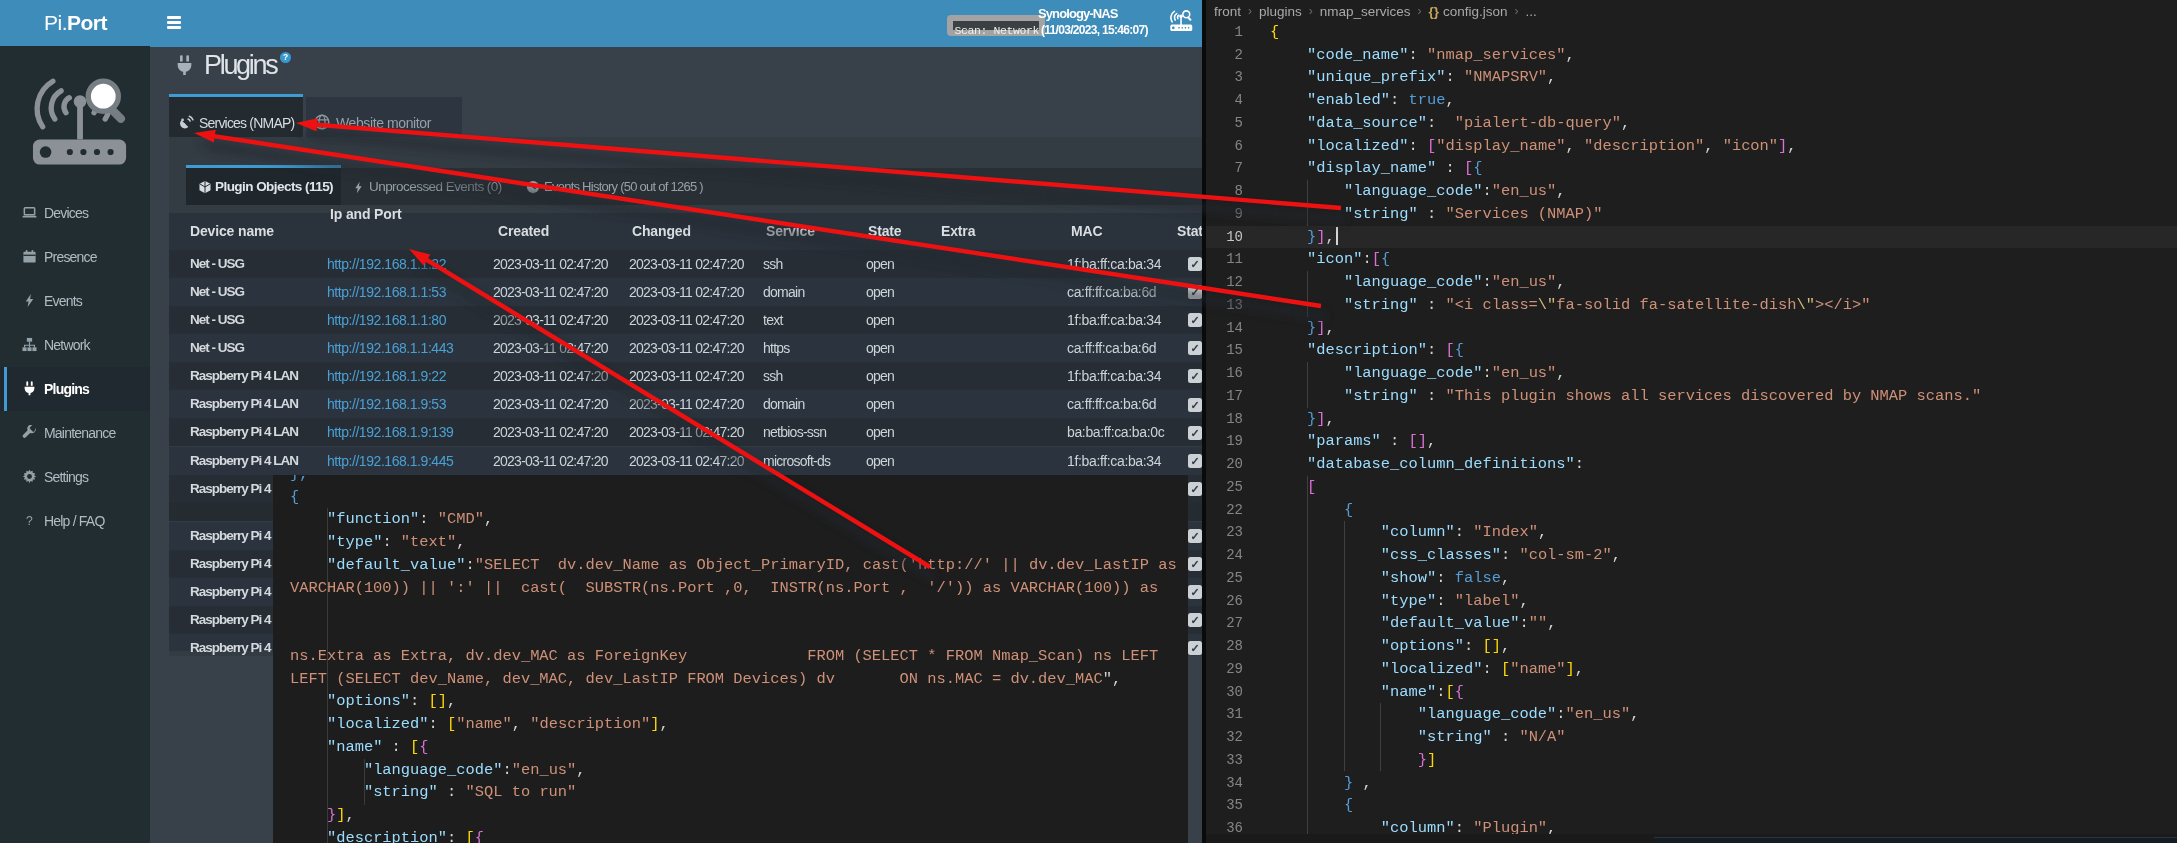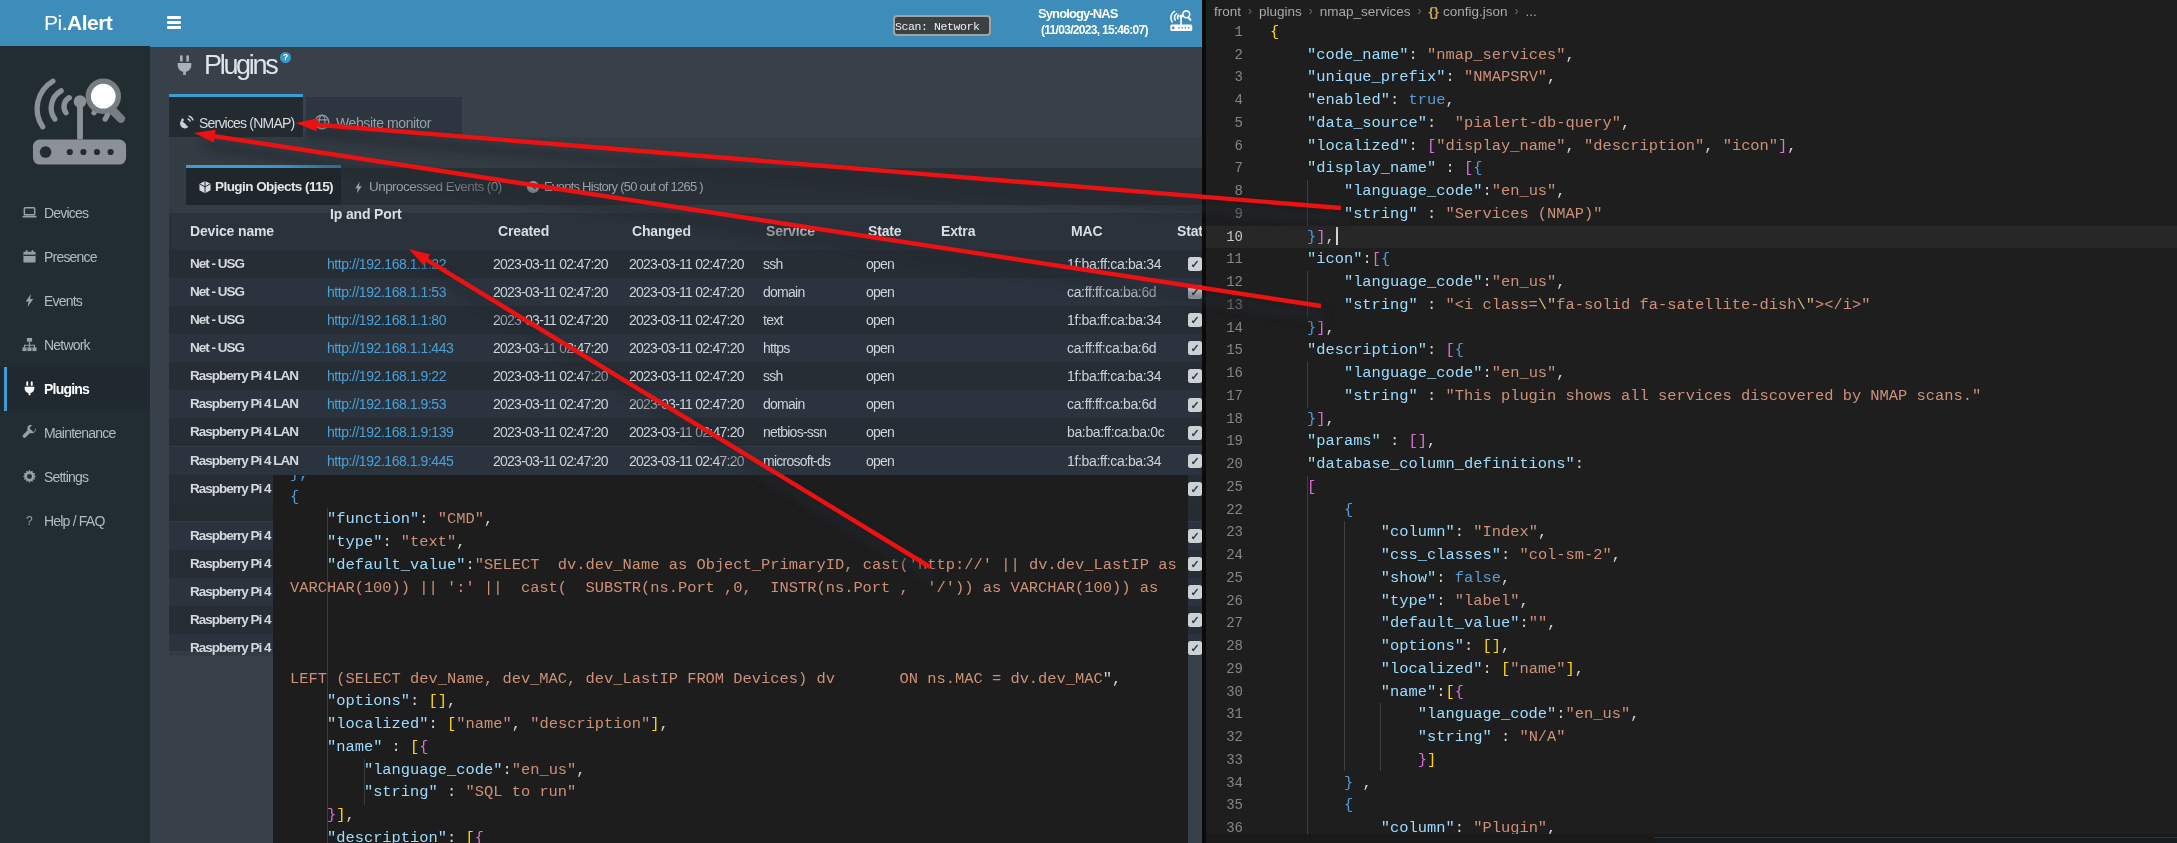--- a/index.html
+++ b/index.html
@@ -4,26 +4,26 @@
 * { margin:0; padding:0; box-sizing:border-box; }
 html,body { width:2177px; height:843px; overflow:hidden; background:#1e1e1e;
   font-family:"Liberation Sans", sans-serif; }
 .mono { font-family:"Liberation Mono", monospace; font-size:15.4px; }
 </style></head>
 <body>
 
 <div style="position:absolute;left:0;top:0;width:1202px;height:843px;background:#38404a;overflow:hidden;z-index:1">
 
   <div style="position:absolute;left:0;top:0;width:1202px;height:47px;background:#3e8cba"></div>
-  <div style="position:absolute;left:44px;top:0;width:110px;height:46px;line-height:46px;font-size:21px;letter-spacing:-0.5px;color:#fff">Pi.<b>Alert</b></div>
+  <div style="position:absolute;left:44px;top:0;width:110px;height:46px;line-height:46px;font-size:21px;letter-spacing:-0.5px;color:#fff">Pi.<b>Port</b></div>
   <div style="position:absolute;left:167px;top:16px;width:14px;height:2.6px;background:#fff;border-radius:1px"></div>
   <div style="position:absolute;left:167px;top:21px;width:14px;height:2.6px;background:#fff;border-radius:1px"></div>
   <div style="position:absolute;left:167px;top:26px;width:14px;height:2.6px;background:#fff;border-radius:1px"></div>
-  <div style="position:absolute;left:893px;top:14.5px;width:98px;height:21px;background:#3b4043;border:2px solid #a3a3a3;border-radius:4px;
-       font-family:'Liberation Mono',monospace;font-size:11.5px;letter-spacing:-0.4px;color:#f0f0f0;text-align:left;line-height:19px;white-space:pre">Scan: Network</div>
+  <div style="position:absolute;left:947px;top:14.5px;width:98px;height:21px;background:#3b4043;border:6px solid #a3a3a3;border-radius:4px;
+       font-family:'Liberation Mono',monospace;font-size:11.5px;letter-spacing:-0.4px;color:#f0f0f0;text-align:right;line-height:19px;white-space:pre">Scan: Network</div>
   <div style="position:absolute;left:1038px;top:6px;width:120px;height:16px;font-size:13px;font-weight:bold;color:#fff;letter-spacing:-0.9px">Synology-NAS</div>
   <div style="position:absolute;left:1041px;top:23px;width:120px;height:16px;font-size:12px;font-weight:bold;color:#fff;letter-spacing:-0.7px">(11/03/2023, 15:46:07)</div>
   <svg width="23" height="21" viewBox="0 0 100 92" style="position:absolute;left:1170px;top:10px">
 <g stroke="#ffffff" fill="none" stroke-width="7" stroke-linecap="round">
  <path d="M19 6 A 33 33 0 0 0 9 52"></path>
  <path d="M29 16 A 20 20 0 0 0 22.5 44"></path>
  <path d="M38 23 A 10.5 10.5 0 0 0 34.5 38"></path>
 </g>
 <circle cx="48" cy="27" r="7.5" fill="#ffffff"></circle>
 <rect x="44.5" y="28" width="7" height="38" fill="#ffffff"></rect>
@@ -259,20 +259,21 @@
 
 <div class="mono" style="position:absolute;left:273px;top:475px;width:915px;height:368px;background:#1d1d1d;overflow:hidden;z-index:20">
 <div style="position:absolute;left:54px;top:33px;width:1px;height:341px;background:#3b3b3b"></div>
 <div style="position:absolute;left:91px;top:284px;width:1px;height:46px;background:#3b3b3b"></div>
 <div style="position:absolute;left:17px;top:-12.1px;height:22.75px;line-height:22.75px;white-space:pre"><span style="color:#569cd6">},</span></div>
 <div style="position:absolute;left:17px;top:10.7px;height:22.75px;line-height:22.75px;white-space:pre"><span style="color:#569cd6">{</span></div>
 <div style="position:absolute;left:17px;top:33.4px;height:22.75px;line-height:22.75px;white-space:pre"><span style="color:#d4d4d4">    </span><span style="color:#9cdcfe">"function"</span><span style="color:#d4d4d4">: </span><span style="color:#ce9178">"CMD"</span><span style="color:#d4d4d4">,</span></div>
 <div style="position:absolute;left:17px;top:56.2px;height:22.75px;line-height:22.75px;white-space:pre"><span style="color:#d4d4d4">    </span><span style="color:#9cdcfe">"type"</span><span style="color:#d4d4d4">: </span><span style="color:#ce9178">"text"</span><span style="color:#d4d4d4">,</span></div>
 <div style="position:absolute;left:17px;top:78.9px;height:22.75px;line-height:22.75px;white-space:pre"><span style="color:#d4d4d4">    </span><span style="color:#9cdcfe">"default_value"</span><span style="color:#d4d4d4">:</span><span style="color:#ce9178">"SELECT  dv.dev_Name as Object_PrimaryID, cast('http://' || dv.dev_LastIP as</span></div>
 <div style="position:absolute;left:17px;top:101.7px;height:22.75px;line-height:22.75px;white-space:pre"><span style="color:#ce9178">VARCHAR(100)) || ':' ||  cast(  SUBSTR(ns.Port ,0,  INSTR(ns.Port ,  '/')) as VARCHAR(100)) as</span></div>
+<div style="position:absolute;left:17px;top:169.9px;height:22.75px;line-height:22.75px;white-space:pre"><span style="color:#ce9178">ns.Extra as Extra, dv.dev_MAC as ForeignKey             FROM (SELECT * FROM Nmap_Scan) ns LEFT</span></div>
 <div style="position:absolute;left:17px;top:192.7px;height:22.75px;line-height:22.75px;white-space:pre"><span style="color:#ce9178">LEFT (SELECT dev_Name, dev_MAC, dev_LastIP FROM Devices) dv       ON ns.MAC = dv.dev_MAC</span><span style="color:#d4d4d4">",</span></div>
 <div style="position:absolute;left:17px;top:215.4px;height:22.75px;line-height:22.75px;white-space:pre"><span style="color:#d4d4d4">    </span><span style="color:#9cdcfe">"options"</span><span style="color:#d4d4d4">: </span><span style="color:#ffd700">[]</span><span style="color:#d4d4d4">,</span></div>
 <div style="position:absolute;left:17px;top:238.2px;height:22.75px;line-height:22.75px;white-space:pre"><span style="color:#d4d4d4">    </span><span style="color:#9cdcfe">"localized"</span><span style="color:#d4d4d4">: </span><span style="color:#ffd700">[</span><span style="color:#ce9178">"name"</span><span style="color:#d4d4d4">, </span><span style="color:#ce9178">"description"</span><span style="color:#ffd700">]</span><span style="color:#d4d4d4">,</span></div>
 <div style="position:absolute;left:17px;top:260.9px;height:22.75px;line-height:22.75px;white-space:pre"><span style="color:#d4d4d4">    </span><span style="color:#9cdcfe">"name"</span><span style="color:#d4d4d4"> : </span><span style="color:#ffd700">[</span><span style="color:#da70d6">{</span></div>
 <div style="position:absolute;left:17px;top:283.7px;height:22.75px;line-height:22.75px;white-space:pre"><span style="color:#d4d4d4">        </span><span style="color:#9cdcfe">"language_code"</span><span style="color:#d4d4d4">:</span><span style="color:#ce9178">"en_us"</span><span style="color:#d4d4d4">,</span></div>
 <div style="position:absolute;left:17px;top:306.4px;height:22.75px;line-height:22.75px;white-space:pre"><span style="color:#d4d4d4">        </span><span style="color:#9cdcfe">"string"</span><span style="color:#d4d4d4"> : </span><span style="color:#ce9178">"SQL to run"</span></div>
 <div style="position:absolute;left:17px;top:329.2px;height:22.75px;line-height:22.75px;white-space:pre"><span style="color:#d4d4d4">    </span><span style="color:#da70d6">}</span><span style="color:#ffd700">]</span><span style="color:#d4d4d4">,</span></div>
 <div style="position:absolute;left:17px;top:351.9px;height:22.75px;line-height:22.75px;white-space:pre"><span style="color:#d4d4d4">    </span><span style="color:#9cdcfe">"description"</span><span style="color:#d4d4d4">: </span><span style="color:#ffd700">[</span><span style="color:#da70d6">{</span></div>
 </div>
 

